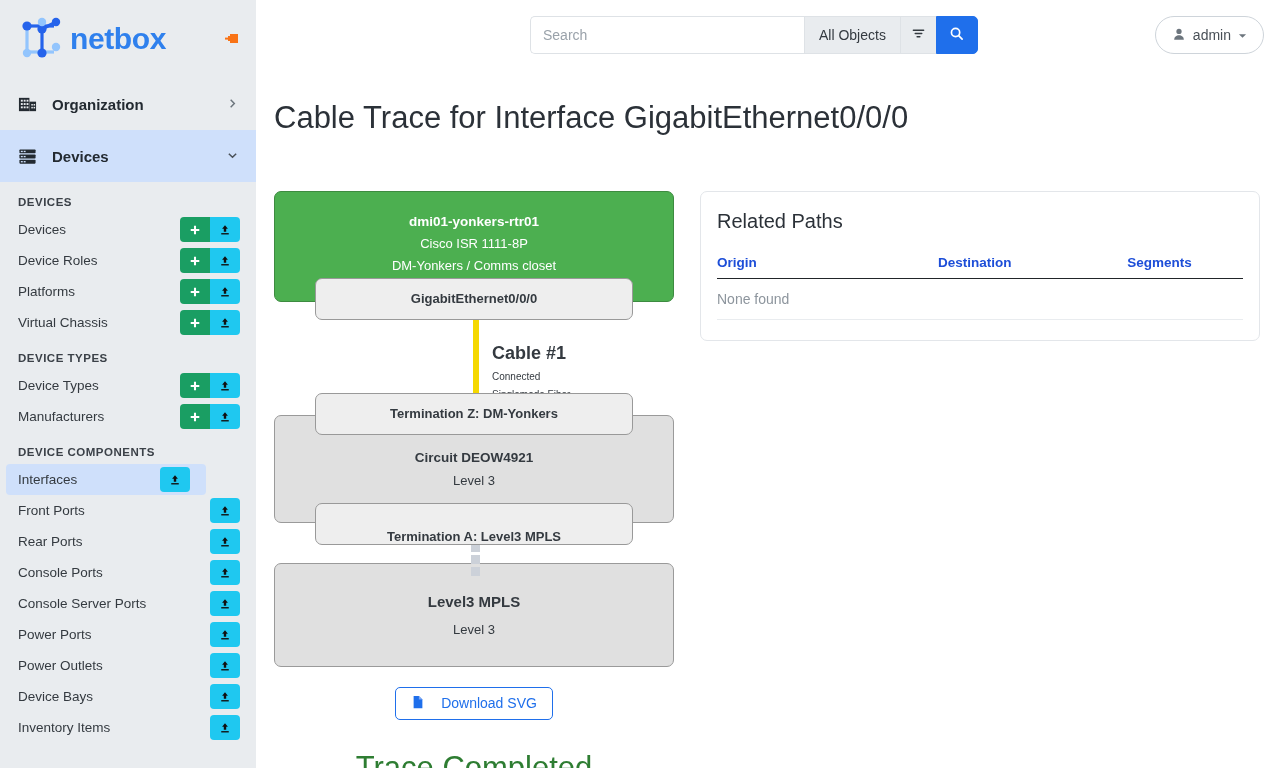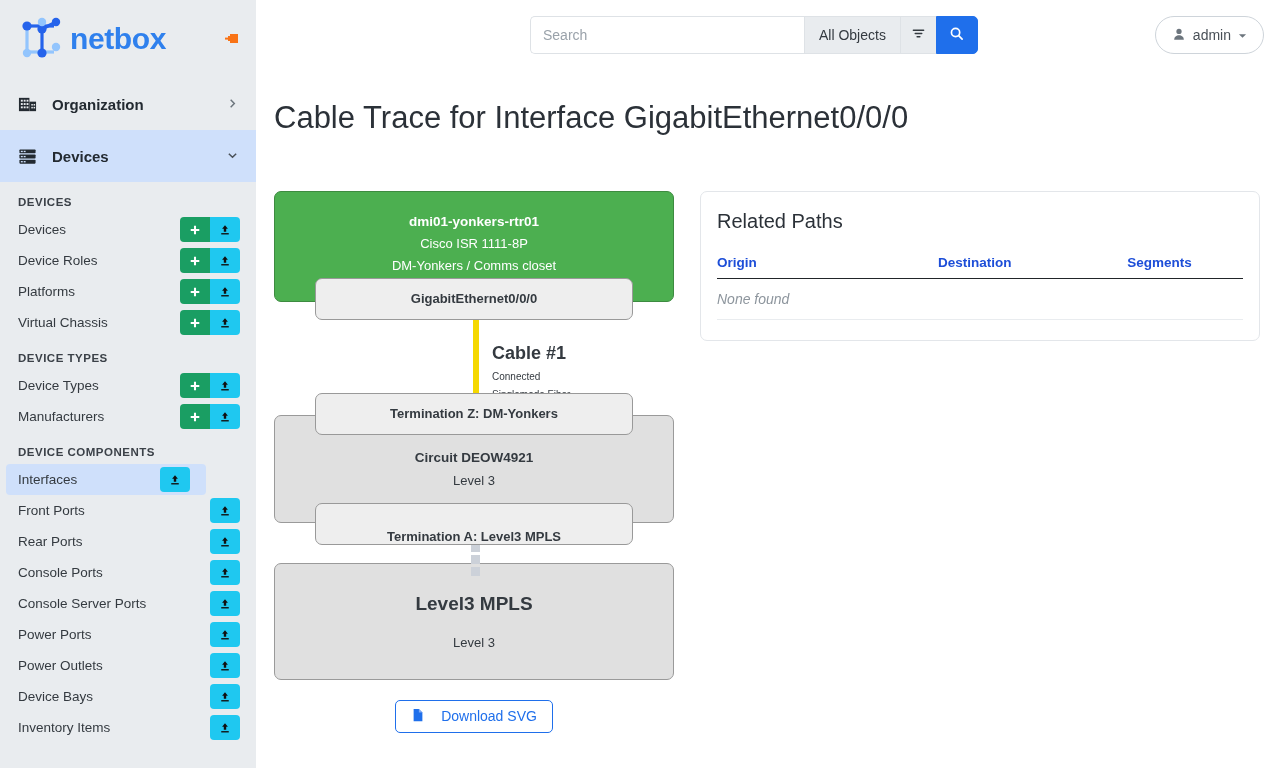--- a/index.html
+++ b/index.html
@@ -176,21 +176,21 @@
 
   .dotted-seg { height: 40px; position: relative; }
   .dot {
     position: absolute; left: 197px; width: 9px; height: 9px; background: #ccd1d9;
   }
 
   .node-provider {
     background: #e0e0e0; border: 1px solid #9a9a9a; border-radius: 7px;
     text-align: center; padding: 29px 10px;
   }
-  .node-provider .p1 { font-size: 19px; font-weight: 700; color: #343a40; margin-bottom: 20px; }
+  .node-provider .p1 { font-size: 15px; font-weight: 700; color: #343a40; margin-bottom: 12px; }
   .node-provider .p2 { font-size: 13px; color: #343a40; }
 
   .dl-wrap { text-align: center; padding-top: 20px; }
   .dl-btn {
     display: inline-flex; align-items: center; gap: 16px;
     border: 1px solid #1f6feb; border-radius: 5px;
     background: #fff; color: #1f6feb;
     font-size: 14px; padding: 7px 15px; cursor: pointer;
     font-family: "Liberation Sans", sans-serif;
   }
@@ -206,21 +206,20 @@
   }
   .card-title { font-size: 20px; font-weight: 400; color: #2b3138; margin-bottom: 22px; }
   .tbl { width: 100%; border-collapse: collapse; }
   .tbl th {
     text-align: left; font-size: 13.5px; font-weight: 700; color: #1d4ed8;
     padding: 0 0 8px 0; border-bottom: 1.5px solid #212529;
   }
   .tbl td {
     font-size: 14px; color: #8d959d; padding: 12px 0;
     border-bottom: 1px solid #e9ecef;
-    font-style: italic;
   }
   .col-o { width: 42%; } .col-d { width: 36%; } .col-s { width: 22%; }
 </style>
 </head>
 <body>
 
 <div class="app">
 
   <aside class="sidebar">
 

